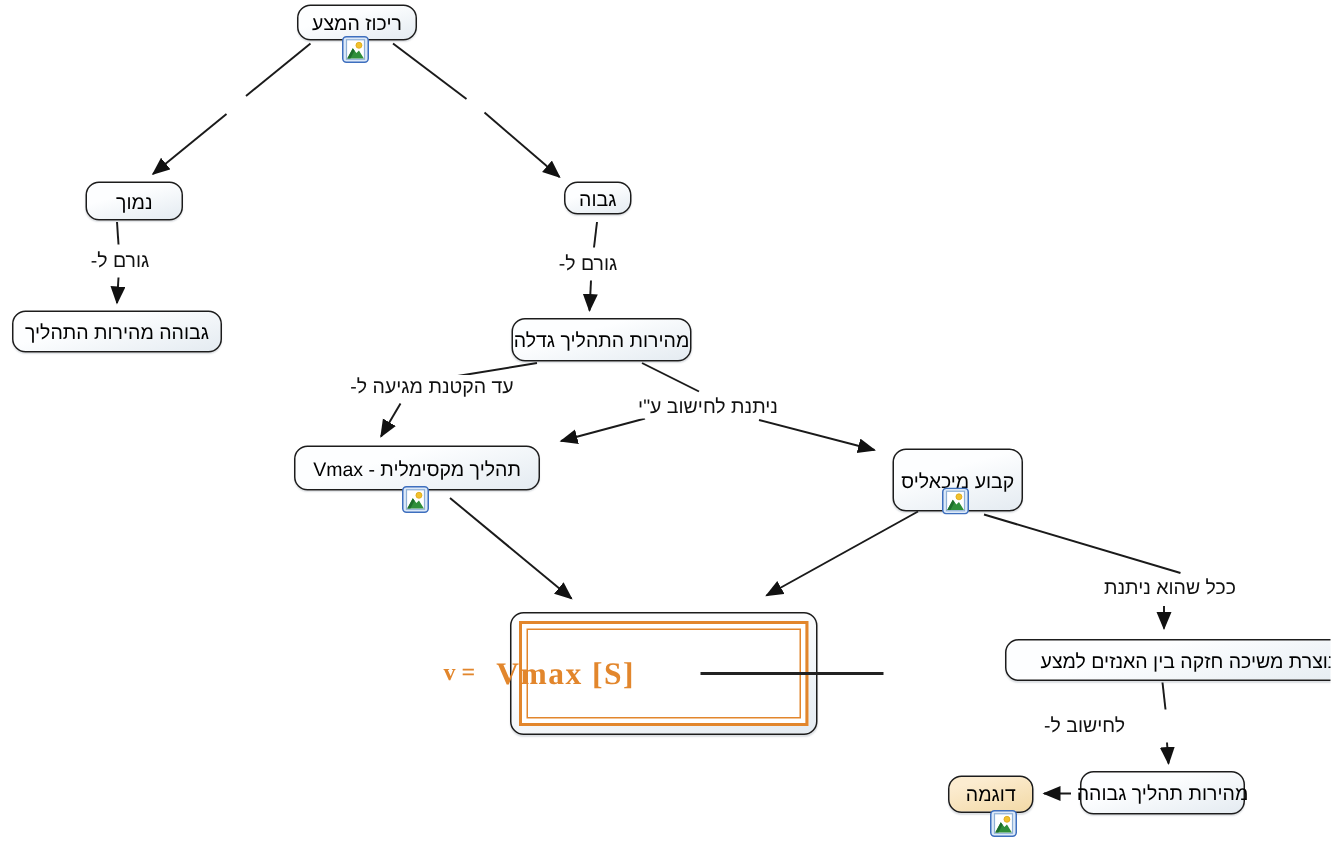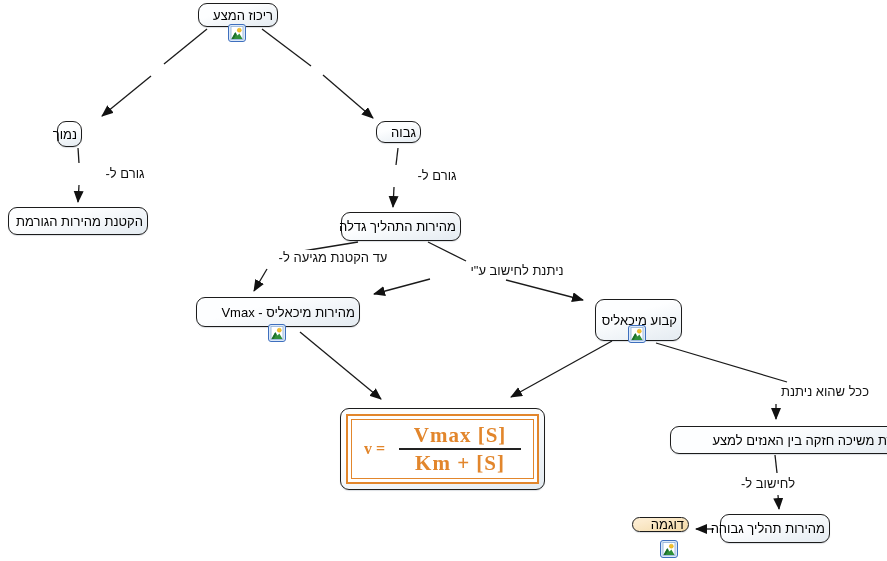--- a/index.html
+++ b/index.html
@@ -9,51 +9,51 @@
     font-family:"Liberation Sans", sans-serif;
     overflow:hidden;
   }
   .connectors { position:absolute; left:0; top:0; pointer-events:none; }
 
   .node {
     position:absolute; box-sizing:border-box;
     border:1.3px solid var(--node-border, #1c1c1c);
     border-radius:9px;
     background:linear-gradient(165deg, var(--node-fill-top,#fdfeff) 35%, var(--node-fill-bottom,#e6edf2) 100%);
-    display:flex; align-items:center; justify-content:flex-start;
+    display:flex; align-items:center; justify-content:center;
     font-size:13px; color:#000; direction:rtl; white-space:nowrap;
     box-shadow:0 1px 1px rgba(60,80,100,0.18);
   }
   .node .nlabel { padding:0 4px; }
   .example {
     background:linear-gradient(165deg, var(--example-fill-top,#fcecd0) 20%, var(--example-fill-bottom,#f2d9a6) 100%);
   }
 
   .phrase {
     position:absolute; transform:translateX(-50%);
     white-space:nowrap; font-size:13px; color:#111; direction:rtl;
-    background:var(--canvas-bg,#fff); padding:0 2px; line-height:16px;margin-left:45px;
+    background:var(--canvas-bg,#fff); padding:0 2px; line-height:16px;
   }
 
   .res-icon { position:absolute; width:18px; height:18px; cursor:pointer; }
 
   .formula-node { padding:5px; }
   .f-outer {
     width:100%; height:100%; box-sizing:border-box;
     background:#fff;
     border:2px solid var(--formula-accent,#e2862c);
     box-shadow: inset 0 0 0 3px #fff, inset 0 0 0 4px var(--formula-accent,#e2862c);
     display:flex; align-items:center; justify-content:center; gap:14px;
     direction:ltr;
   }
   .f-v {
     color:var(--formula-accent,#e2862c);
     font-family:"Liberation Serif", serif; font-weight:bold; font-size:16px;
   }
-  .f-frac { display:flex; flex-direction:column; align-items:center; }
+  .f-frac { display:flex; flex-direction:row; align-items:center;gap:44px; }
   .f-num, .f-den {
     color:var(--formula-accent,#e2862c);
     font-family:"Liberation Serif", serif; font-weight:bold;
     font-size:21px; line-height:1.15; letter-spacing:1px;
   }
   .f-bar { width:122px; height:2px; background:var(--fraction-bar,#222); margin:1px 0; }
 </style>
 </head>
 <body>
 
@@ -99,64 +99,63 @@
       <path d="M778,495 L779,509" marker-end="url(#arrow)"></path>
 
       <path d="M714,529 L696,529" marker-end="url(#arrow)"></path>
     </g>
   </svg>
 
   <div class="node" style="left:198px;top:3px;width:80px;height:24px">
     <span class="nlabel">ריכוז המצע</span>
   </div>
 
-  <div class="node" style="left:57px;top:121px;width:25px;height:26px">
+  <div class="node" style="left:57px;top:121px;width:65px;height:26px">
     <span class="nlabel">נמוך</span>
   </div>
 
   <div class="node" style="left:376px;top:121px;width:45px;height:22px">
     <span class="nlabel">גבוה</span>
   </div>
 
   <div class="node" style="left:8px;top:207px;width:140px;height:28px">
-    <span class="nlabel">הקטנת מהירות הגורמת</span>
+    <span class="nlabel">גבוהה מהירות התהליך</span>
   </div>
 
   <div class="node" style="left:341px;top:212px;width:120px;height:29px">
     <span class="nlabel">מהירות התהליך גדלה</span>
   </div>
 
   <div class="node" style="left:196px;top:297px;width:164px;height:30px">
-    <span class="nlabel">מהירות מיכאליס - Vmax</span>
+    <span class="nlabel">תהליך מקסימלית - Vmax</span>
   </div>
 
   <div class="node" style="left:595px;top:299px;width:87px;height:42px">
     <span class="nlabel">קבוע מיכאליס</span>
   </div>
 
   <div class="node formula-node" style="left:340px;top:408px;width:205px;height:82px">
     <div class="f-outer">
       <span class="f-v">v =</span>
       <div class="f-frac">
         <span class="f-num">Vmax [S]</span>
         <span class="f-bar"></span>
-        <span class="f-den">Km + [S]</span>
       </div>
     </div>
   </div>
 
   <div class="node" style="left:670px;top:426px;width:244px;height:28px">
     <span class="nlabel">נוצרת משיכה חזקה בין האנזים למצע</span>
   </div>
 
   <div class="node" style="left:720px;top:514px;width:110px;height:29px">
     <span class="nlabel">מהירות תהליך גבוהה</span>
   </div>
 
-  <div class="node example" style="left:632px;top:517px;width:57px;height:15px">
+  <div class="node example" style="left:632px;top:517px;width:57px;height:25px">
     <span class="nlabel">דוגמה</span>
   </div>
 
   <span class="phrase" style="left:80px;top:166px">גורם ל-</span>
   <span class="phrase" style="left:392px;top:168px">גורם ל-</span>
   <span class="phrase" style="left:288px;top:250px">עד הקטנת מגיעה ל-</span>
   <span class="phrase" style="left:472px;top:263px">ניתנת לחישוב ע"י</span>
   <span class="phrase" style="left:780px;top:384px">ככל שהוא ניתנת</span>
   <span class="phrase" style="left:723px;top:476px">לחישוב ל-</span>
 

